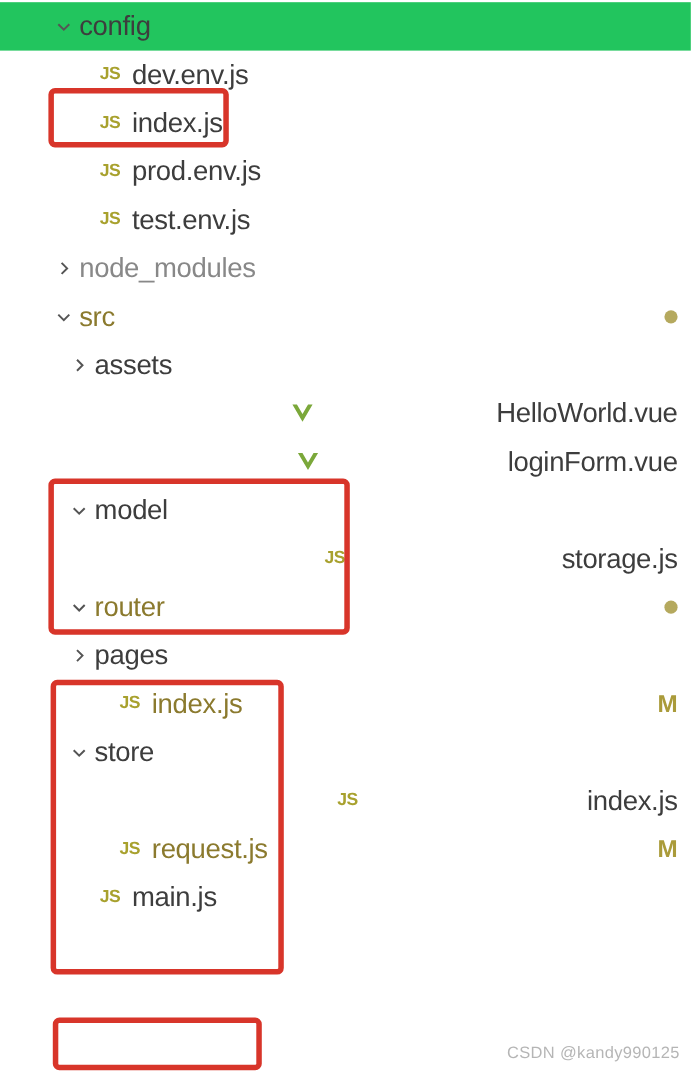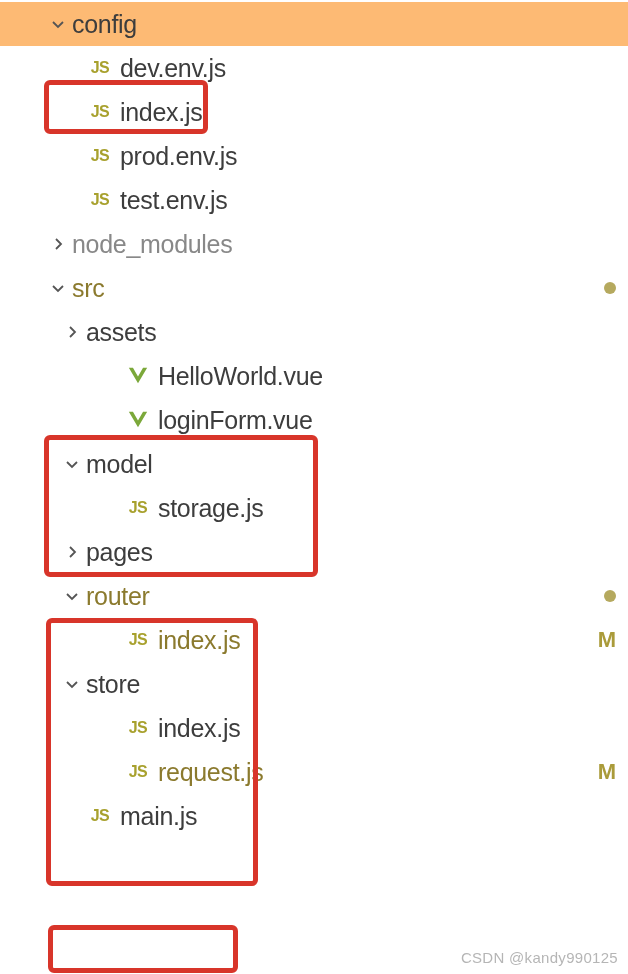--- a/index.html
+++ b/index.html
@@ -13,24 +13,24 @@
     }
     .tree { padding-top: 2px; }
     .row {
       display: flex;
       align-items: center;
       height: 44px;
       padding-right: 12px;
       position: relative;
       cursor: pointer;
     }
-    .row.selected { background: #fdba74; }
+    .row.selected { background: #22c55e; }
     .indent-0 { padding-left: 48px; }
     .indent-1 { padding-left: 62px; }
-    .indent-2 { padding-left: 100px; }
+    .indent-2 { padding-left: 80px; justify-content: space-between; }
     .chevron {
       width: 20px;
       display: inline-flex;
       justify-content: center;
       align-items: center;
       color: #555;
       font-size: 18px;
       margin-right: 4px;
     }
     .chevron svg { width: 16px; height: 16px; }
@@ -189,35 +189,35 @@
     <div class="row indent-2">
       <span class="chevron"></span>
       <span class="icon">
         <span class="js-badge">JS</span>
       </span>
       <span class="label ">storage.js</span>
     </div>
     <div class="row indent-1">
       <span class="chevron">
         <svg viewBox="0 0 16 16" fill="none" stroke="#555" stroke-width="1.8">
+          <polyline points="3,6 8,11 13,6"></polyline>
+        </svg>
+      </span>
+      <span class="label modified">router</span>
+      <span class="badge-area">
+        <span class="dot"></span>
+      </span>
+    </div>
+    <div class="row indent-1">
+      <span class="chevron">
+        <svg viewBox="0 0 16 16" fill="none" stroke="#555" stroke-width="1.8">
           <polyline points="6,3 11,8 6,13"></polyline>
         </svg>
       </span>
       <span class="label folder">pages</span>
-    </div>
-    <div class="row indent-1">
-      <span class="chevron">
-        <svg viewBox="0 0 16 16" fill="none" stroke="#555" stroke-width="1.8">
-          <polyline points="3,6 8,11 13,6"></polyline>
-        </svg>
-      </span>
-      <span class="label modified">router</span>
-      <span class="badge-area">
-        <span class="dot"></span>
-      </span>
     </div>
     <div class="row indent-2">
       <span class="chevron"></span>
       <span class="icon">
         <span class="js-badge">JS</span>
       </span>
       <span class="label modified">index.js</span>
       <span class="badge-area">
         <span class="m-badge">M</span>
       </span>

